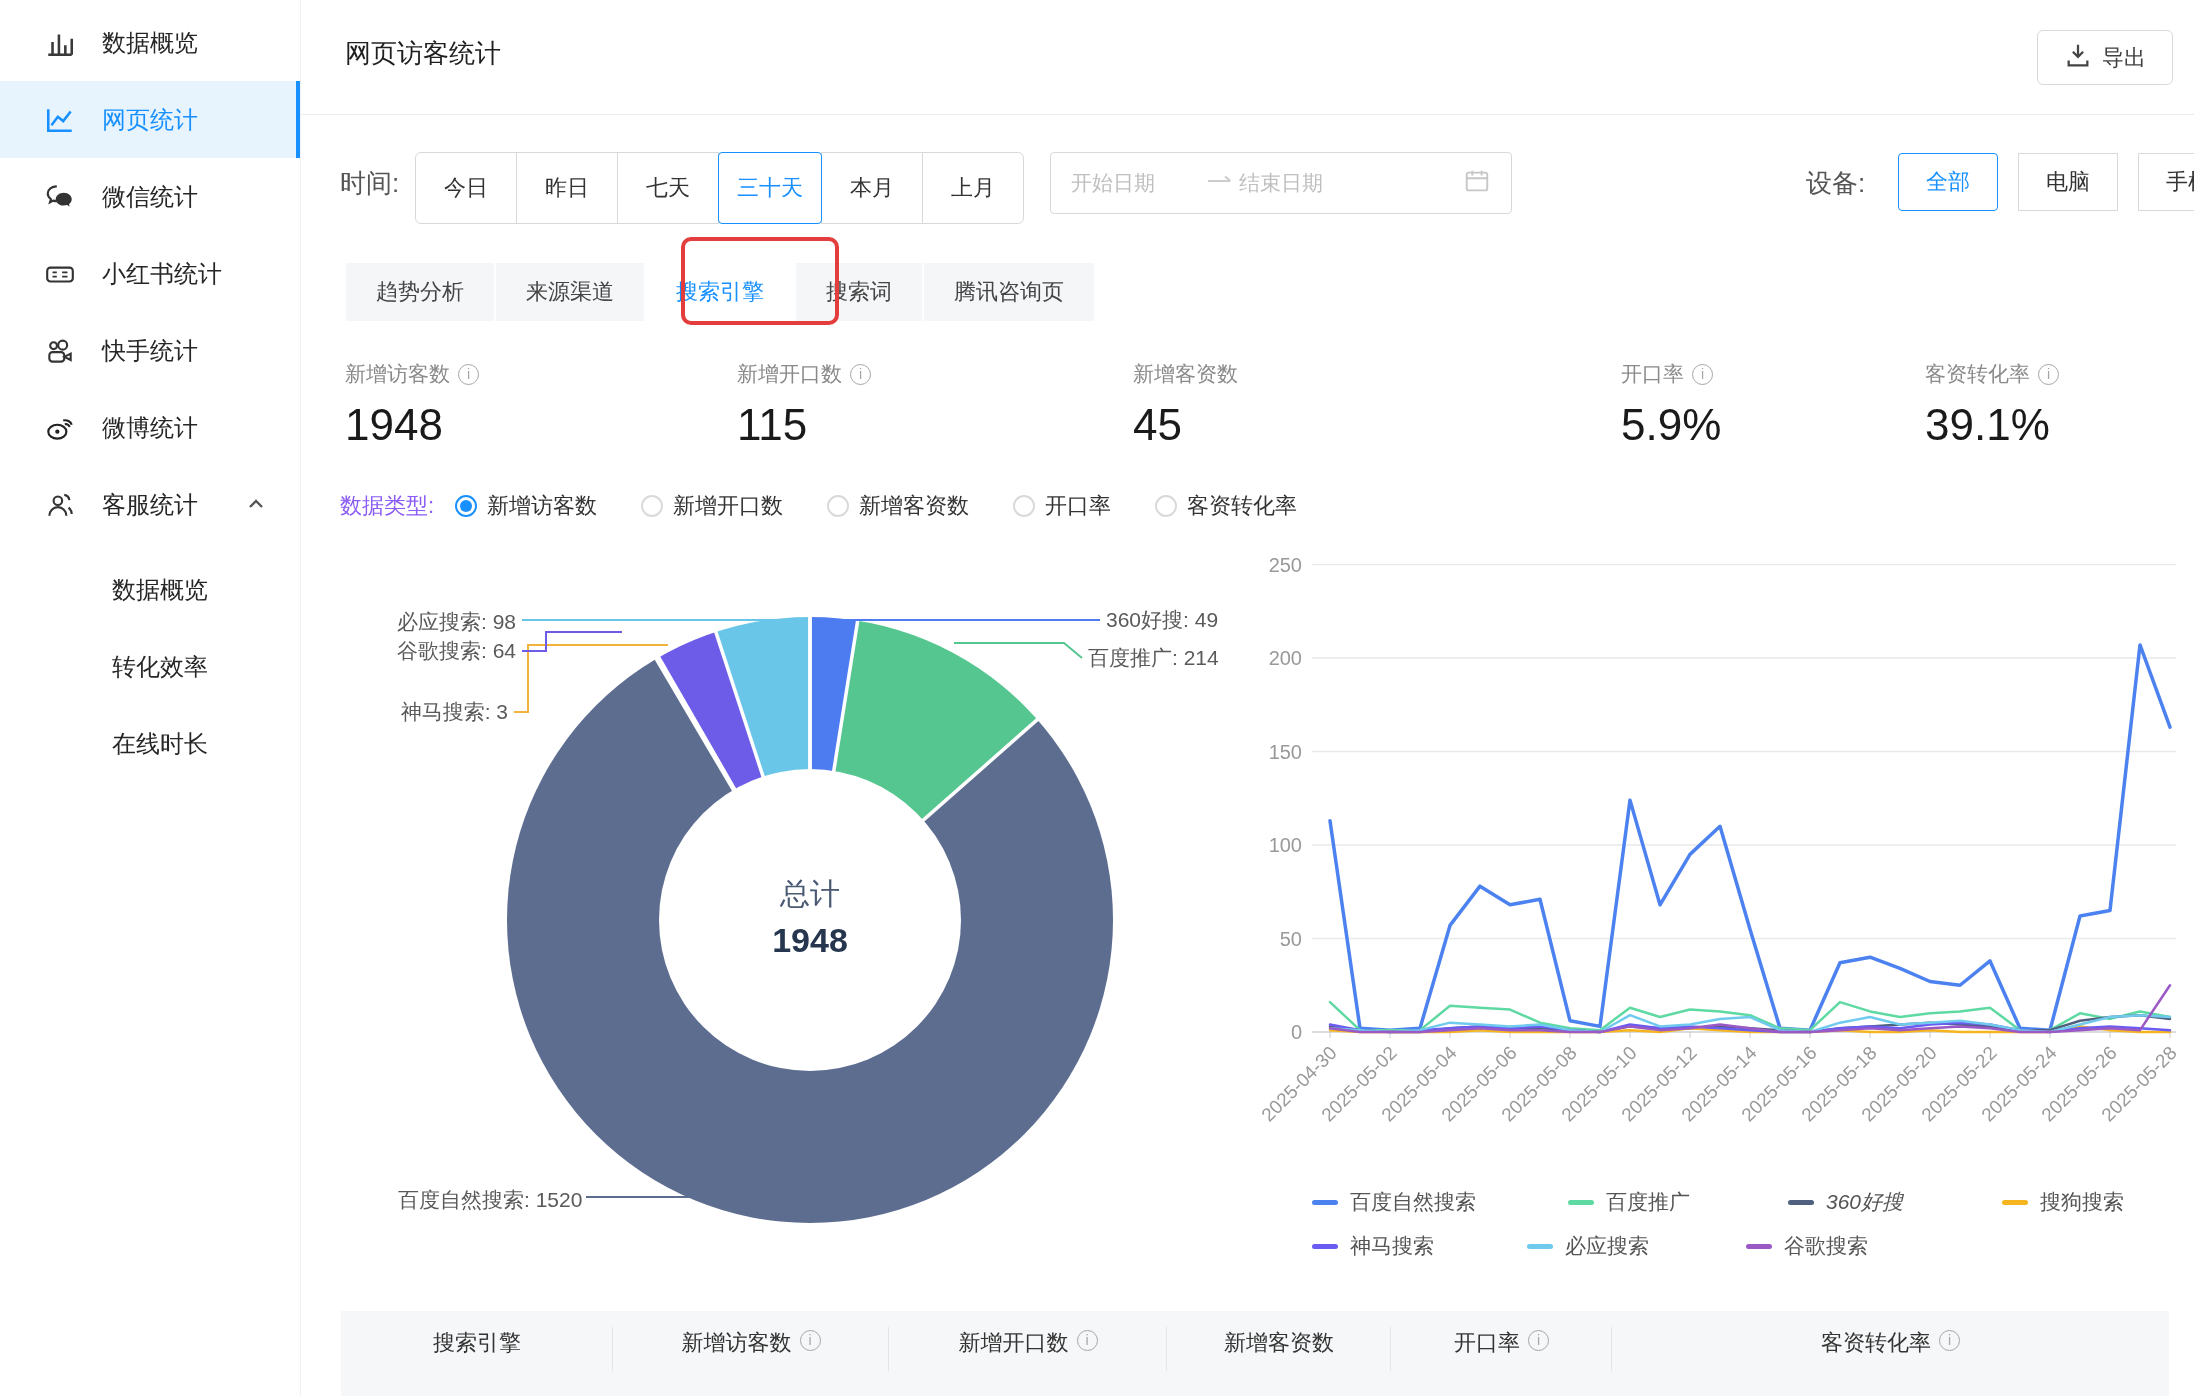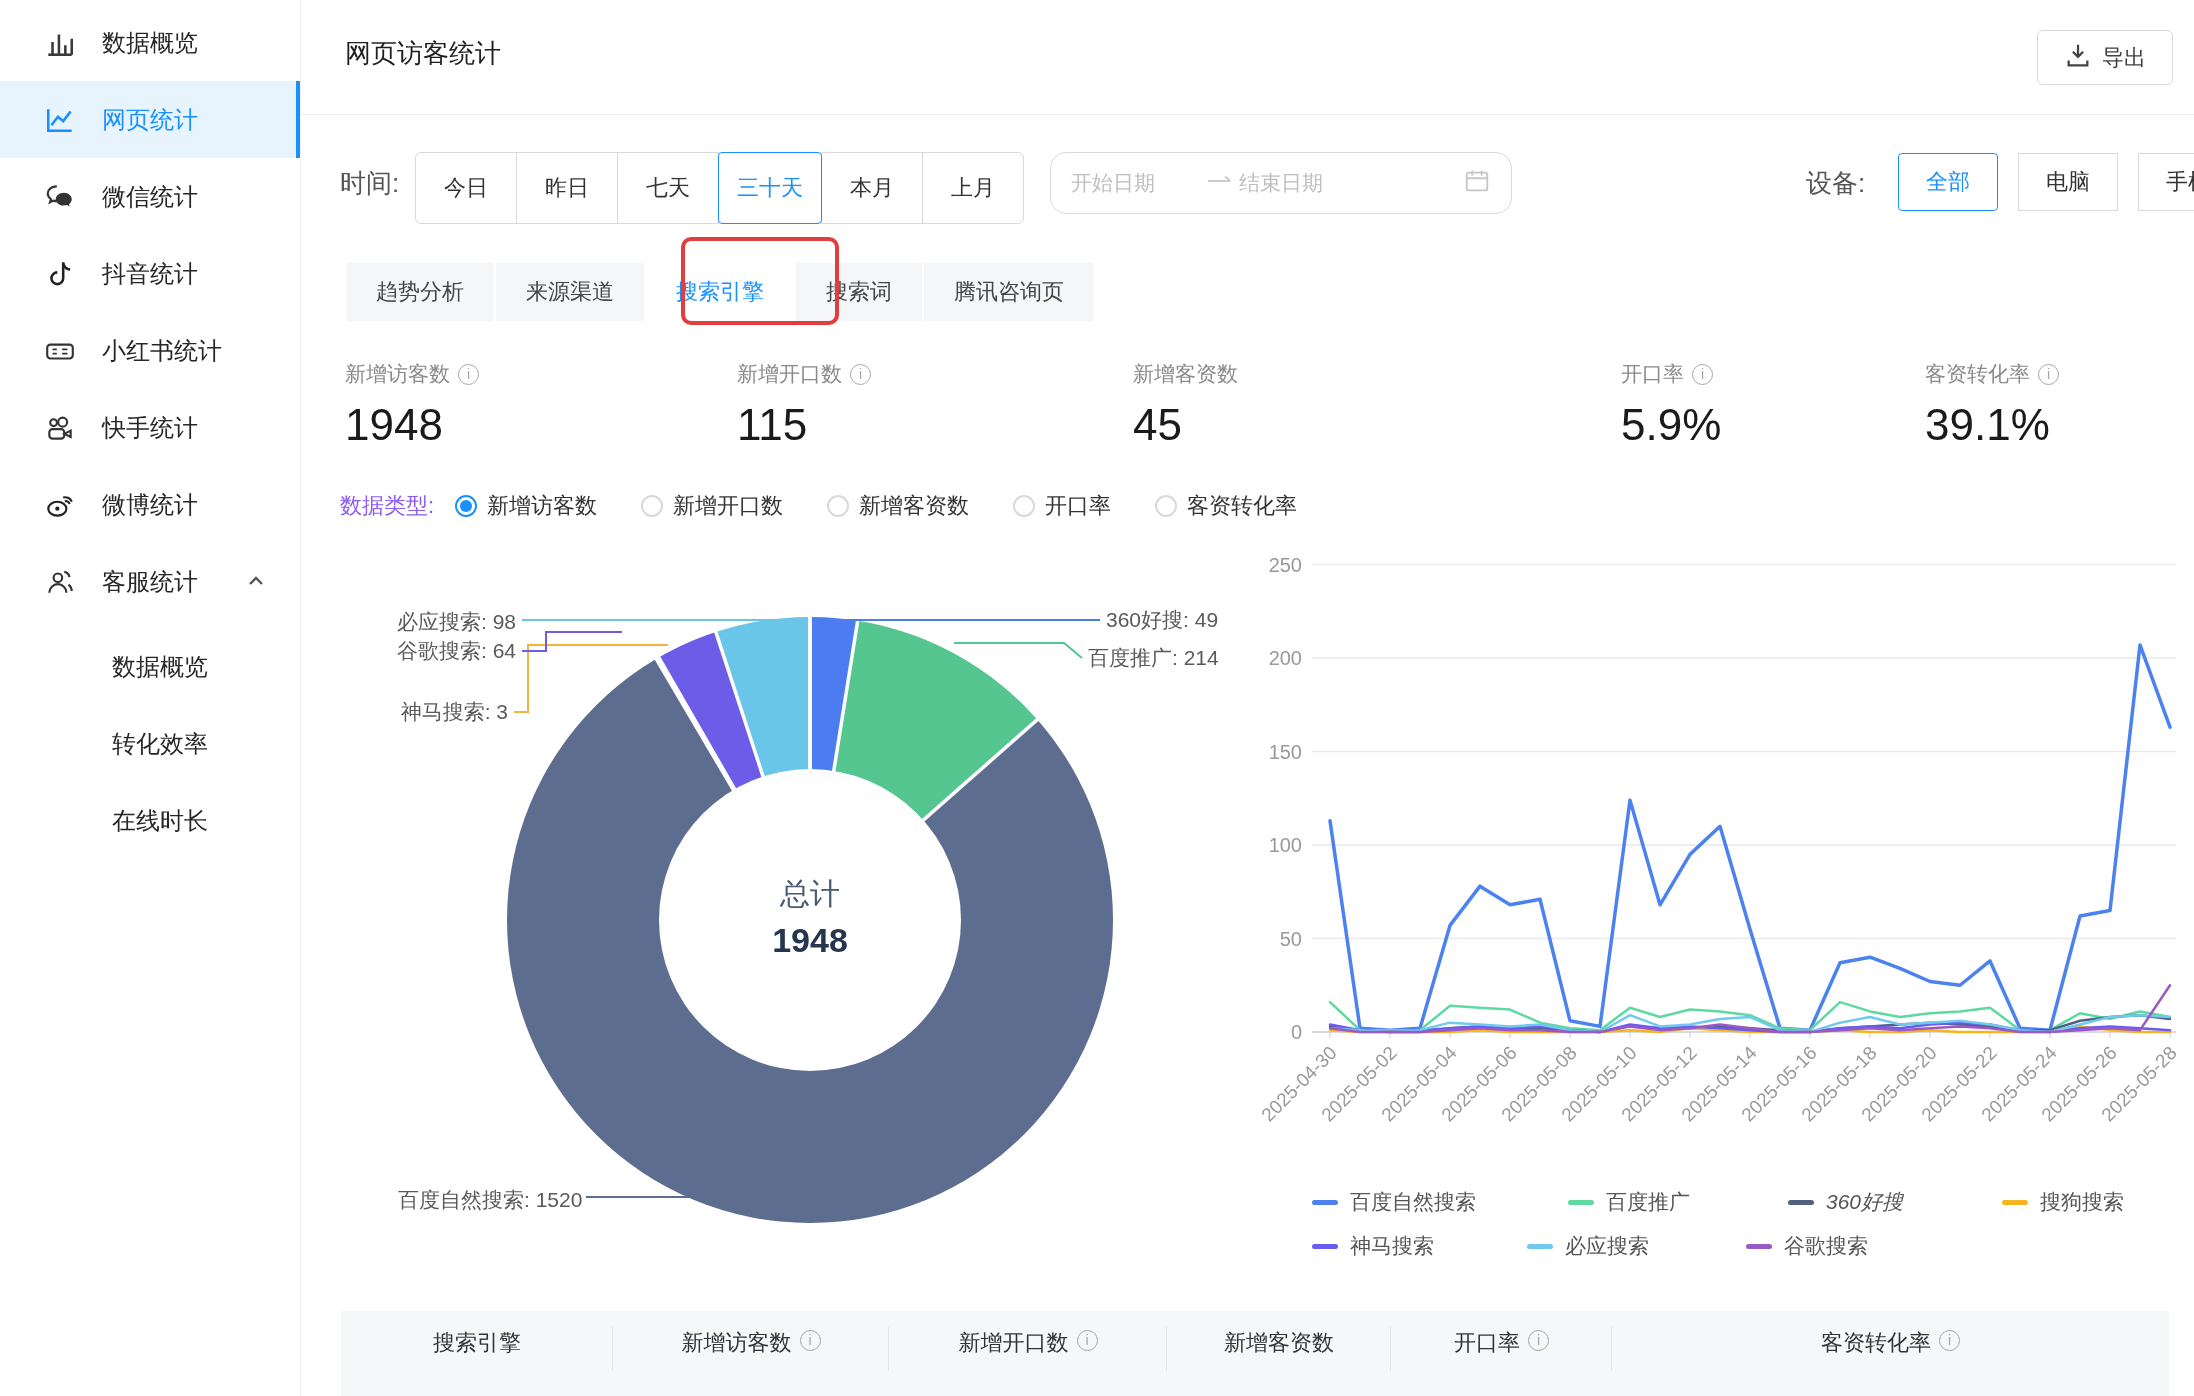--- a/index.html
+++ b/index.html
@@ -31,21 +31,21 @@
   .lab-time { position:absolute; left:39px; top:152px; height:62px; line-height:62px; }
   .seg-group { position:absolute; display:flex; }
   .seg-time { left:114px; top:152px; }
   .seg { height:72px; min-width:102px; padding:0 18px; background:#fff; border:1px solid #d9d9d9;
     margin-left:-1px; font-size:22px; color:#333; display:flex; align-items:center; justify-content:center;
     cursor:pointer; font-family:inherit; position:relative; }
   .seg:first-child { border-radius:6px 0 0 6px; margin-left:0; }
   .seg:last-child { border-radius:0 6px 6px 0; }
   .seg.sel { border:1px solid #1890ff; color:#1890ff; z-index:2; border-radius:4px; }
   .date-range { position:absolute; left:749px; top:152px; width:462px; height:62px; border:1px solid #d9d9d9;
-    border-radius:16px; display:flex; align-items:center; padding:0 20px; gap:4px; cursor:text; }
+    border-radius:4px; display:flex; align-items:center; padding:0 20px; gap:4px; cursor:text; }
   .ph { font-size:21px; color:#bfbfbf; }
   .ph.start { width:130px; }
   .ph.end { width:130px; }
   .range-arrow svg { width:30px; height:16px; }
   .cal-ic { margin-left:auto; }
   .cal-ic svg { width:28px; height:28px; }
   .lab-dev { position:absolute; left:1505px; top:154px; height:58px; line-height:58px; }
   .seg-dev { left:1577px; top:153px; }
   .seg-dev .seg { height:58px; min-width:100px;margin-left:20px; }
   .tabs { position:absolute; left:45px; top:263px; display:flex; gap:2px;align-items:flex-end; }
@@ -109,29 +109,20 @@
         <span class="side-label">网页统计</span>
       </div>
       <div class="side-item">
         <span class="side-ic">
           <svg viewBox="0 0 30 30">
             <path d="M12 5C7.3 5 3.5 8 3.5 11.8c0 2.2 1.2 4 3 5.3L5.6 20l3.1-1.6c.9.3 2 .5 3.3.5" fill="none" stroke="#333" stroke-width="2"></path>
             <path d="M18.5 11c4.1 0 7.5 2.7 7.5 6 0 1.9-1 3.6-2.6 4.7l.7 2.3-2.6-1.4c-.9.3-1.9.4-3 .4-4.1 0-7.5-2.7-7.5-6s3.4-6 7.5-6z" fill="#333"></path>
           </svg>
         </span>
         <span class="side-label">微信统计</span>
-      </div>
-      <div class="side-item">
-        <span class="side-ic">
-          <svg viewBox="0 0 30 30">
-            <path d="M18 4v15a5.5 5.5 0 1 1-5.5-5.5" fill="none" stroke="#222" stroke-width="2.4"></path>
-            <path d="M18 5c.8 3.2 3.2 5.4 6.5 5.8" fill="none" stroke="#222" stroke-width="2.4"></path>
-          </svg>
-        </span>
-        <span class="side-label">抖音统计</span>
       </div>
       <div class="side-item">
         <span class="side-ic">
           <svg viewBox="0 0 30 30">
             <rect x="3" y="9" width="24" height="13" rx="3" fill="none" stroke="#333" stroke-width="2"></rect>
             <path d="M8 13.5h4M8 17.5h4M17 13.5h5M17 17.5h5" stroke="#333" stroke-width="1.6" fill="none"></path>
           </svg>
         </span>
         <span class="side-label">小红书统计</span>
       </div>

